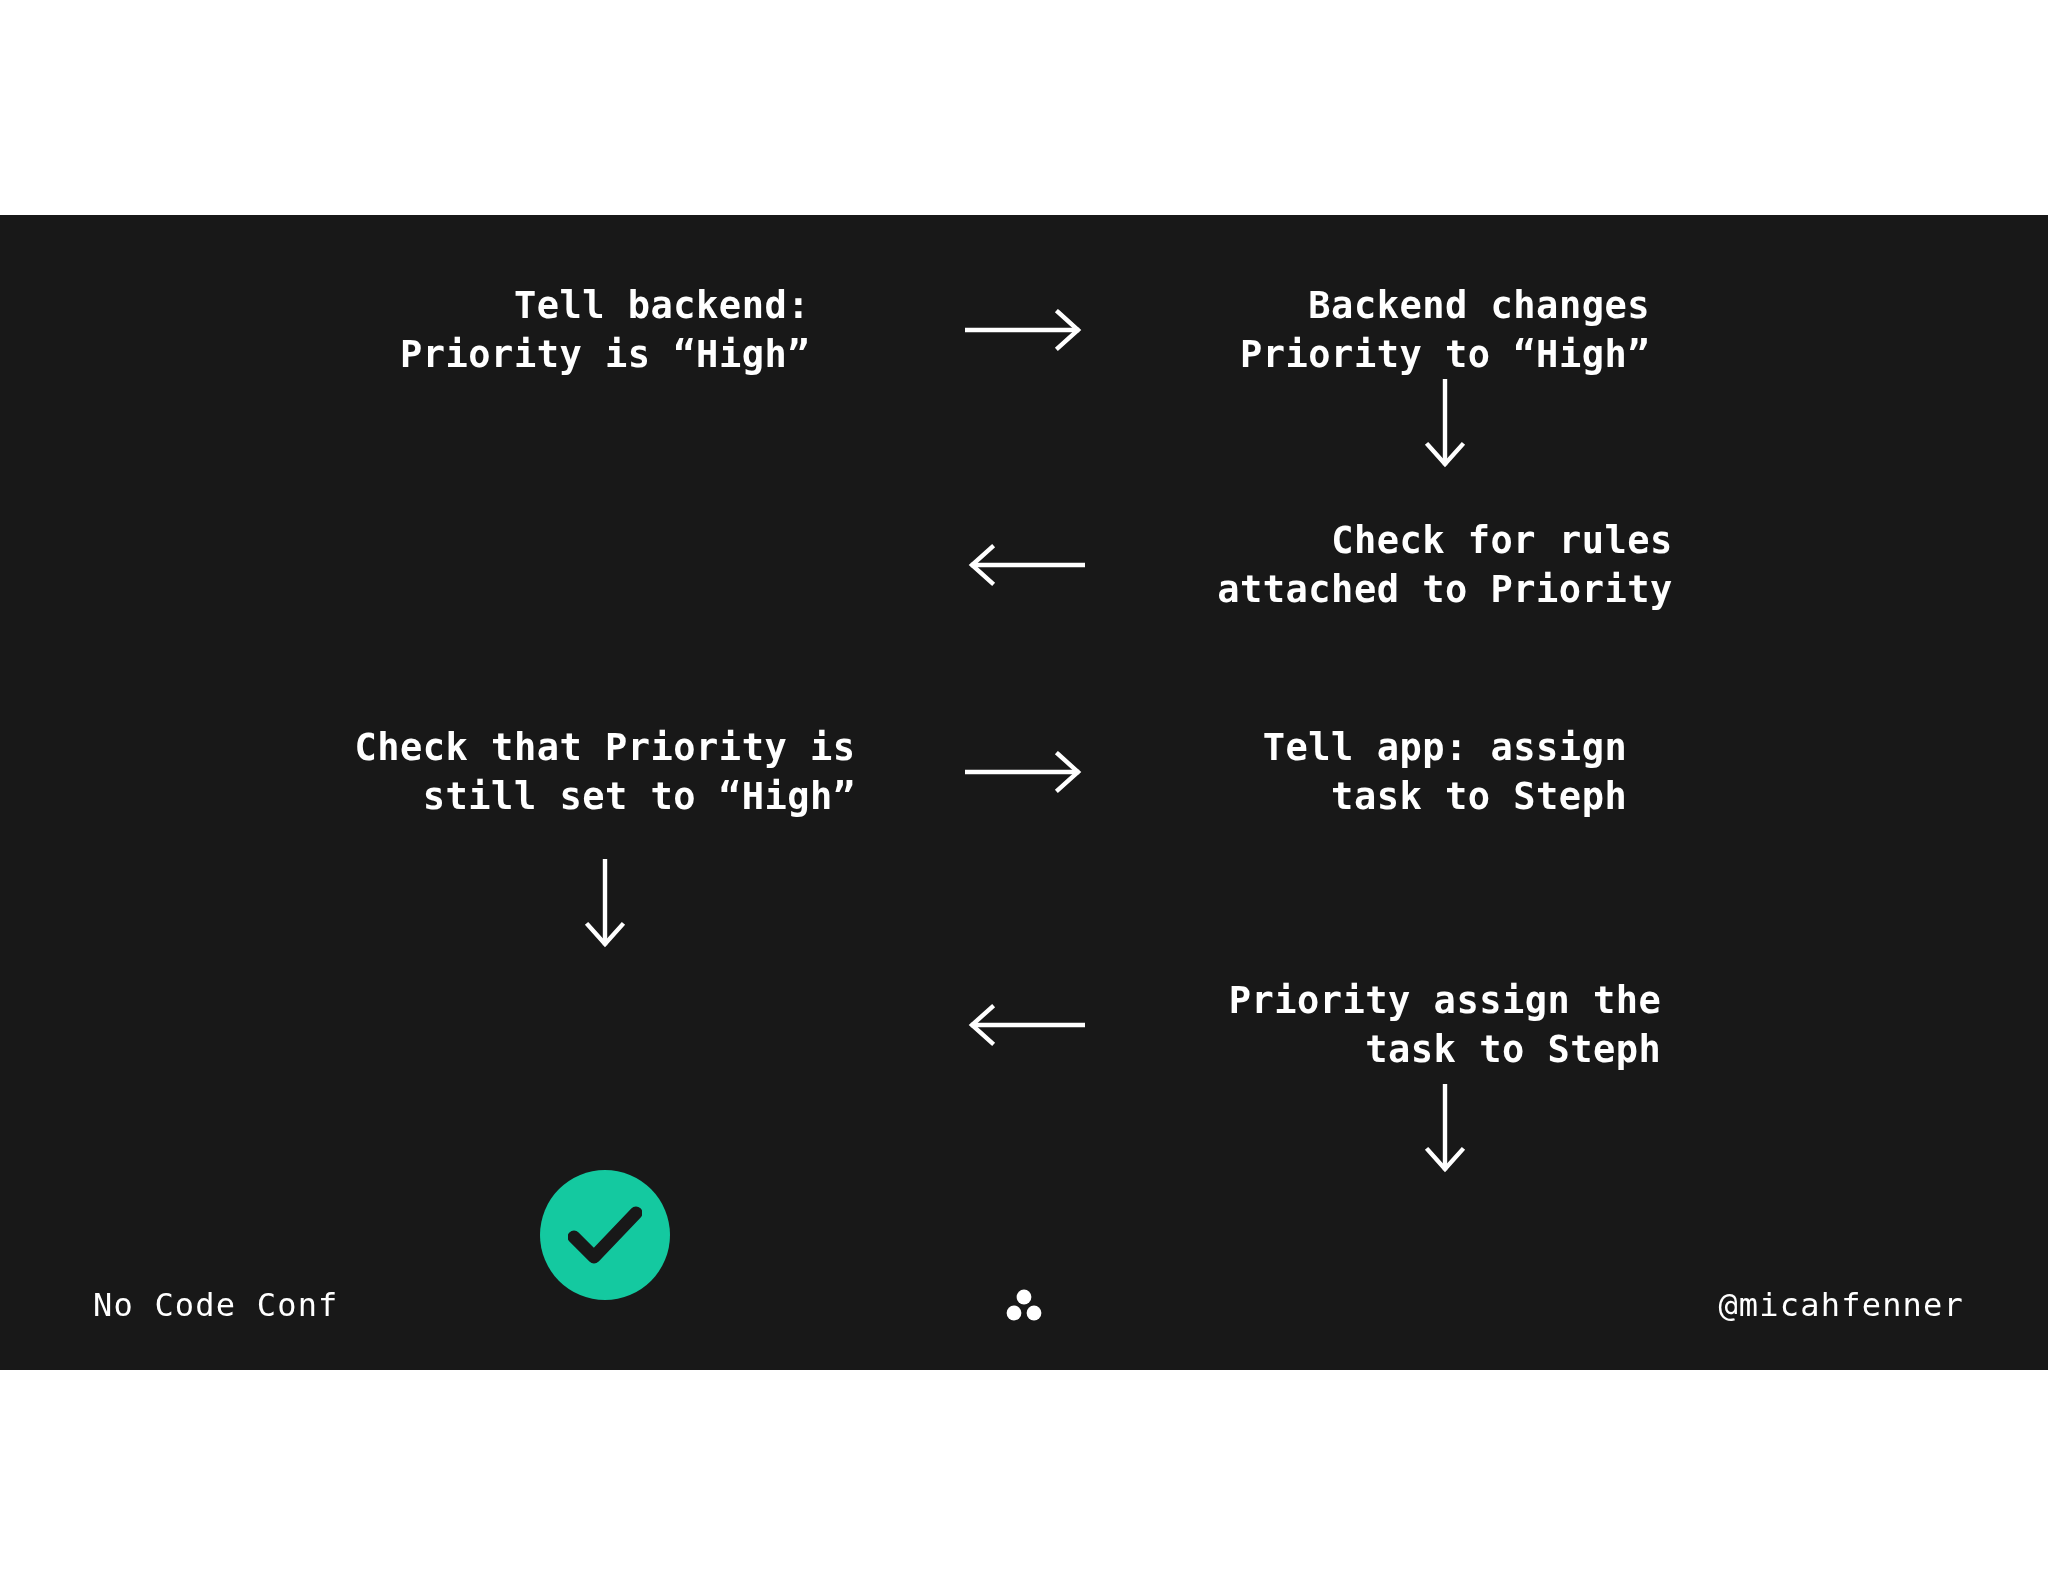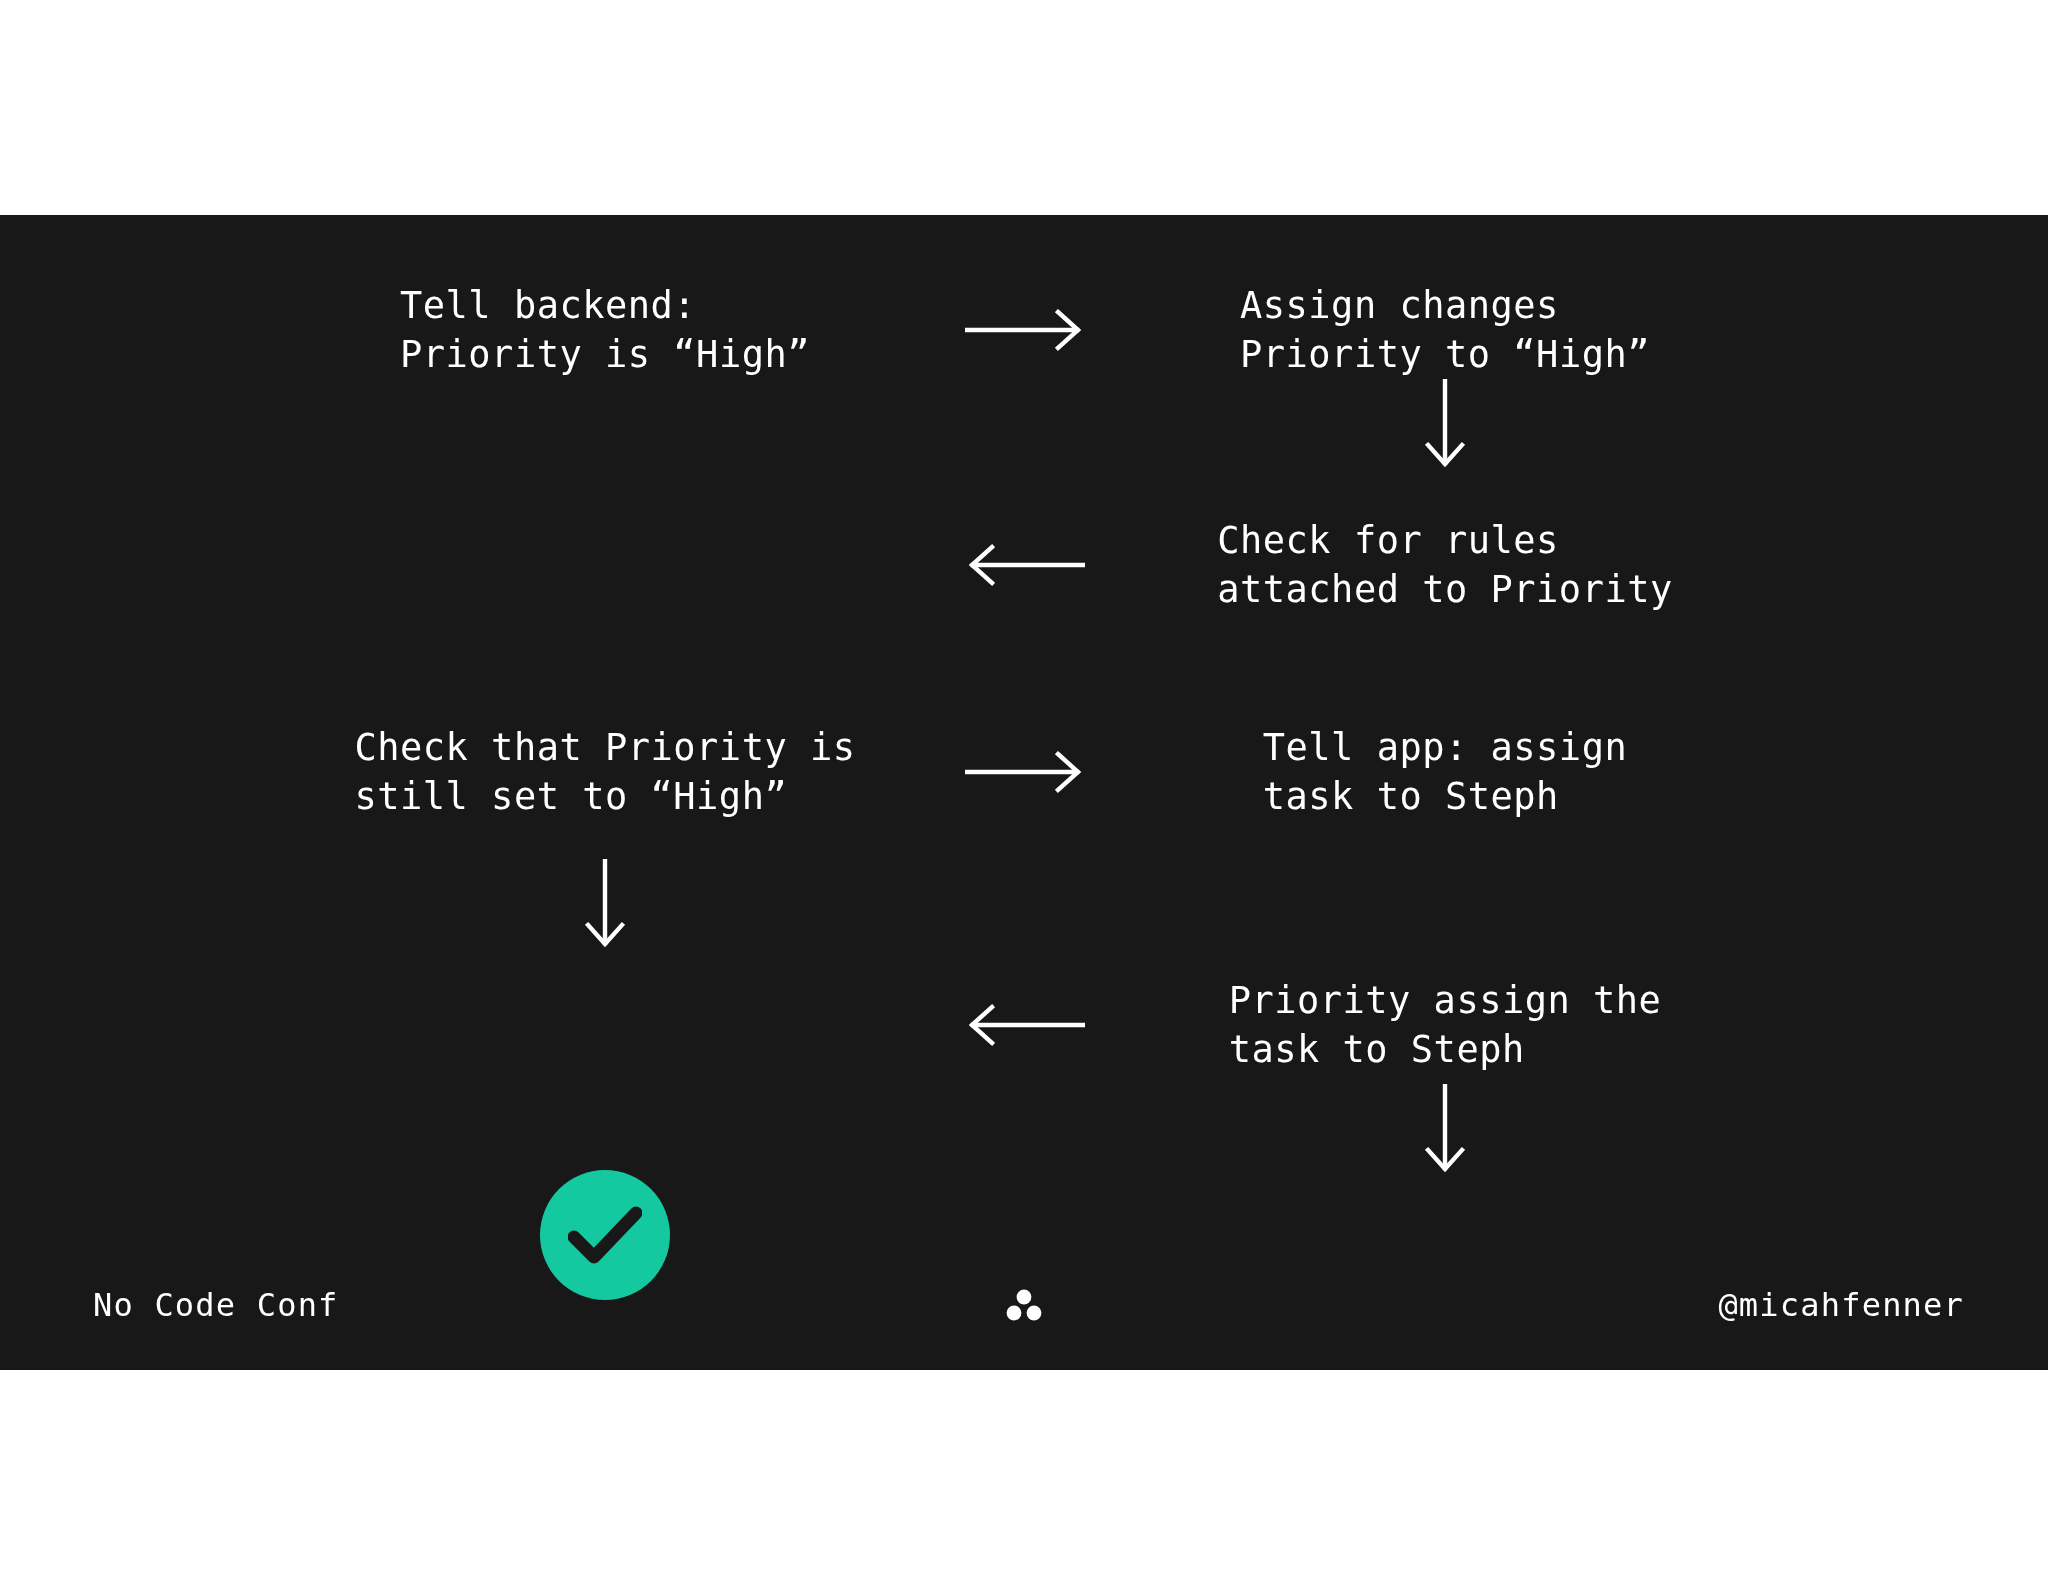--- a/index.html
+++ b/index.html
@@ -38,24 +38,24 @@
     display: flex;
     align-items: center;
     justify-content: center;
     box-sizing: border-box;
   }
 
   .step-text {
     color: #ffffff;
     font-size: 37px;
     line-height: 1.33;
-    text-align: left;
+    text-align: right;
     letter-spacing: 0.5px;
     white-space: pre-line;
-    font-weight: 400;
+    font-weight: 700;
   }
 
   
   .col-left   { left: 300px;  width: 610px; }
   .col-mid    { left: 910px;  width: 230px; }
   .col-right  { left: 1140px; width: 610px; }
 
   
   .row-1 { top: 20px;  height: 190px; }
   .row-2 { top: 245px; height: 210px; }
@@ -152,21 +152,21 @@
     </div>
 
     <div class="cell col-mid row-1">
       <svg class="arrow-h" viewBox="0 0 120 44">
         <path class="arrow-stroke" d="M2 22 H112"></path>
         <path class="arrow-stroke" d="M93 4 L113 22 L93 40"></path>
       </svg>
     </div>
 
     <div class="cell col-right row-1">
-      <div class="step-text">Assign changes
+      <div class="step-text">Backend changes
 Priority to “High”</div>
     </div>
 
     <div class="vcell vcell-right vrow-a">
       <svg class="arrow-v" viewBox="0 0 44 92">
         <path class="arrow-stroke" d="M22 2 V84"></path>
         <path class="arrow-stroke" d="M5 66 L22 85 L39 66"></path>
       </svg>
     </div>
 

